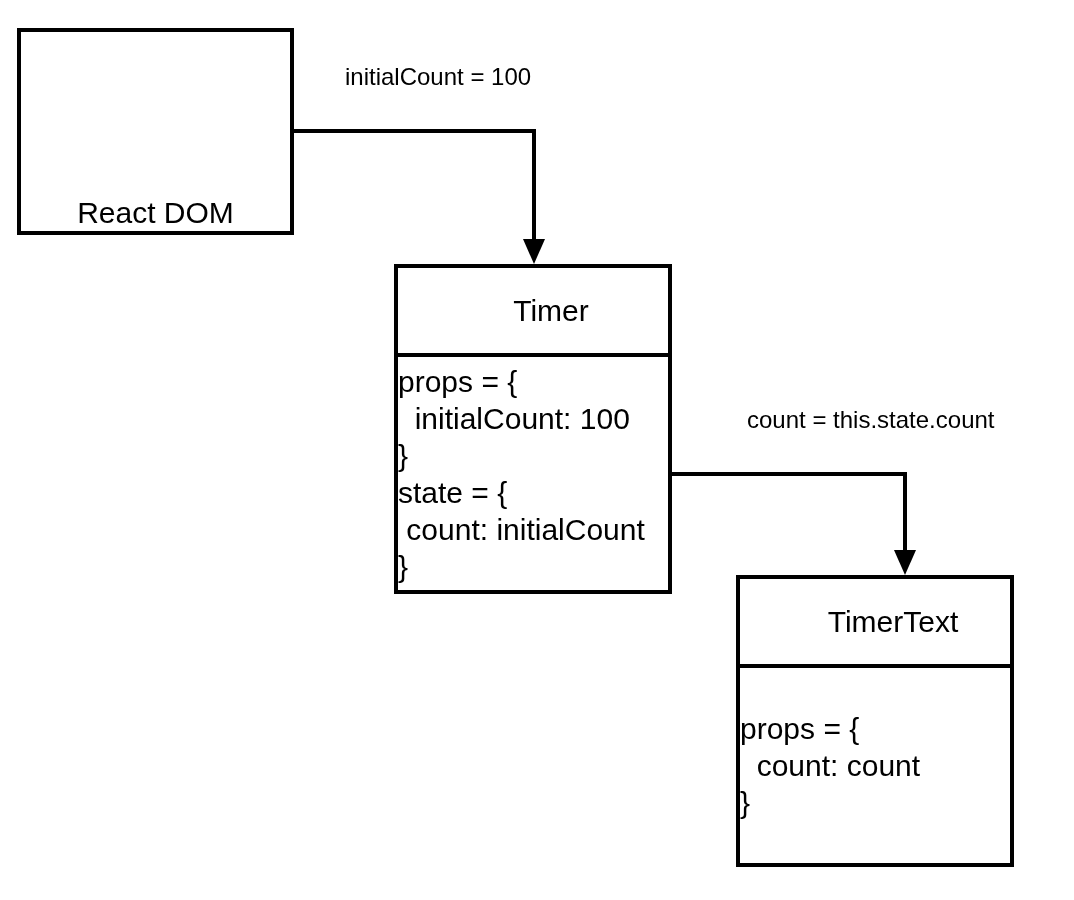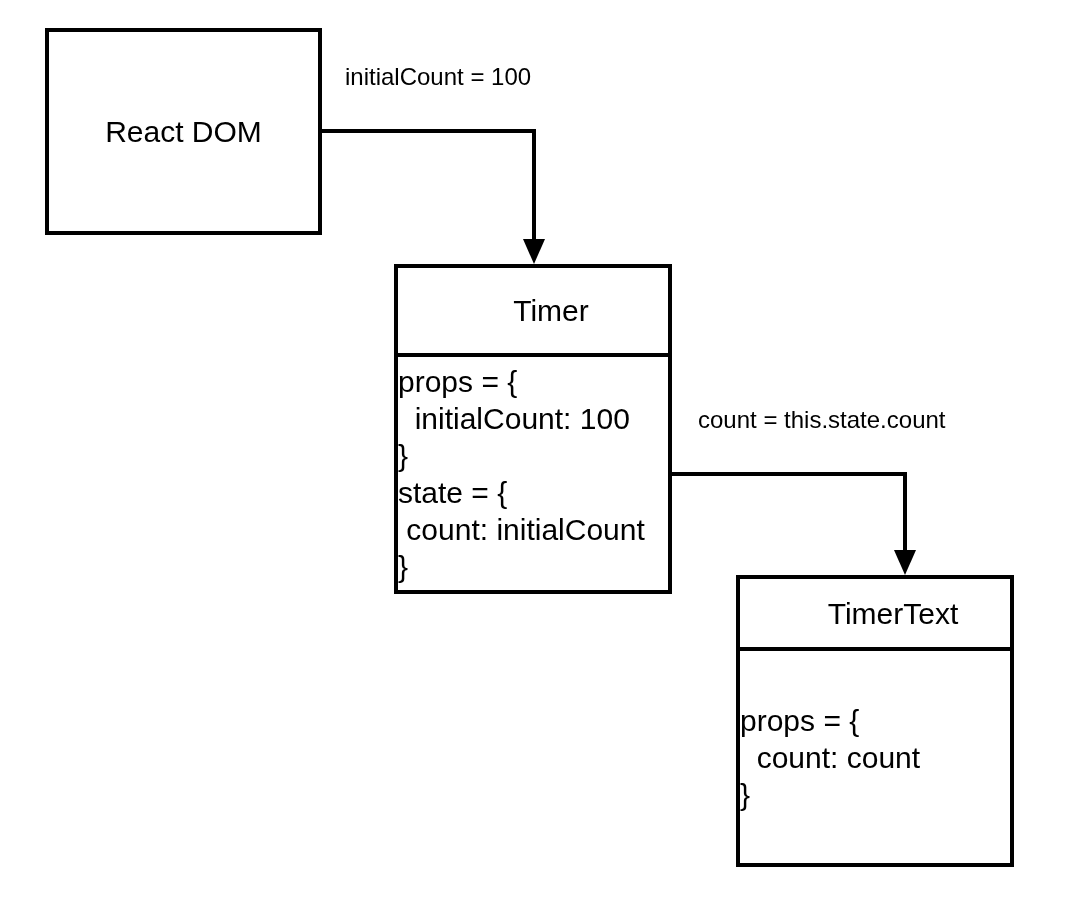--- a/index.html
+++ b/index.html
@@ -35,59 +35,58 @@
   }
   .node {
     position: absolute;
     border: 4px solid var(--stroke, #000000);
     background: var(--bg, #ffffff);
     display: flex;
     flex-direction: column;
   }
   .node-simple {
     align-items: center;
-    justify-content: center;
-    margin-left: 28px;
+    justify-content: flex-end;
   }
   .node-title, .node-header {
     font-size: 30px;
     line-height: 37px;
     text-align: center;
     white-space: nowrap;
   }
   .node-header {
     border-bottom: 4px solid var(--stroke, #000000);
     display: flex;
     align-items: center;
     justify-content: center;
     flex: 0 0 auto;
     padding-left: 36px;
   }
   #node-timer .node-header { height: 89px; }
-  #node-timertext .node-header { height: 72px; text-align: right; }
+  #node-timertext .node-header { height: 89px; text-align: right; }
   .node-body {
     flex: 1 1 auto;
     display: flex;
     flex-direction: column;
     justify-content: center;
     font-size: 30px;
     line-height: 37px;
     white-space: pre;
   }
   .edge-label {
     position: absolute;
     font-size: 24px;
     line-height: 36px;
     white-space: nowrap;
   }
   #node-react-dom   { left: 17px;  top: 28px;  width: 277px; height: 207px; }
   #node-timer       { left: 394px; top: 264px; width: 278px; height: 330px; }
   #node-timertext   { left: 736px; top: 575px; width: 278px; height: 292px; }
   #label-initialcount { left: 345px; top: 59px; }
-  #label-count        { left: 698px; top: 402px; text-align: right; }
+  #label-count        { left: 747px; top: 402px; text-align: right; }
 </style>
 </head>
 <body>
 
 <div class="canvas">
 
   <svg class="edges" width="1074" height="900" viewBox="0 0 1074 900">
     <g>
       <path class="edge-line" d="M294,131 H534 V241"></path>
       <polygon class="edge-arrowhead" points="534,264 523,239 545,239"></polygon>

